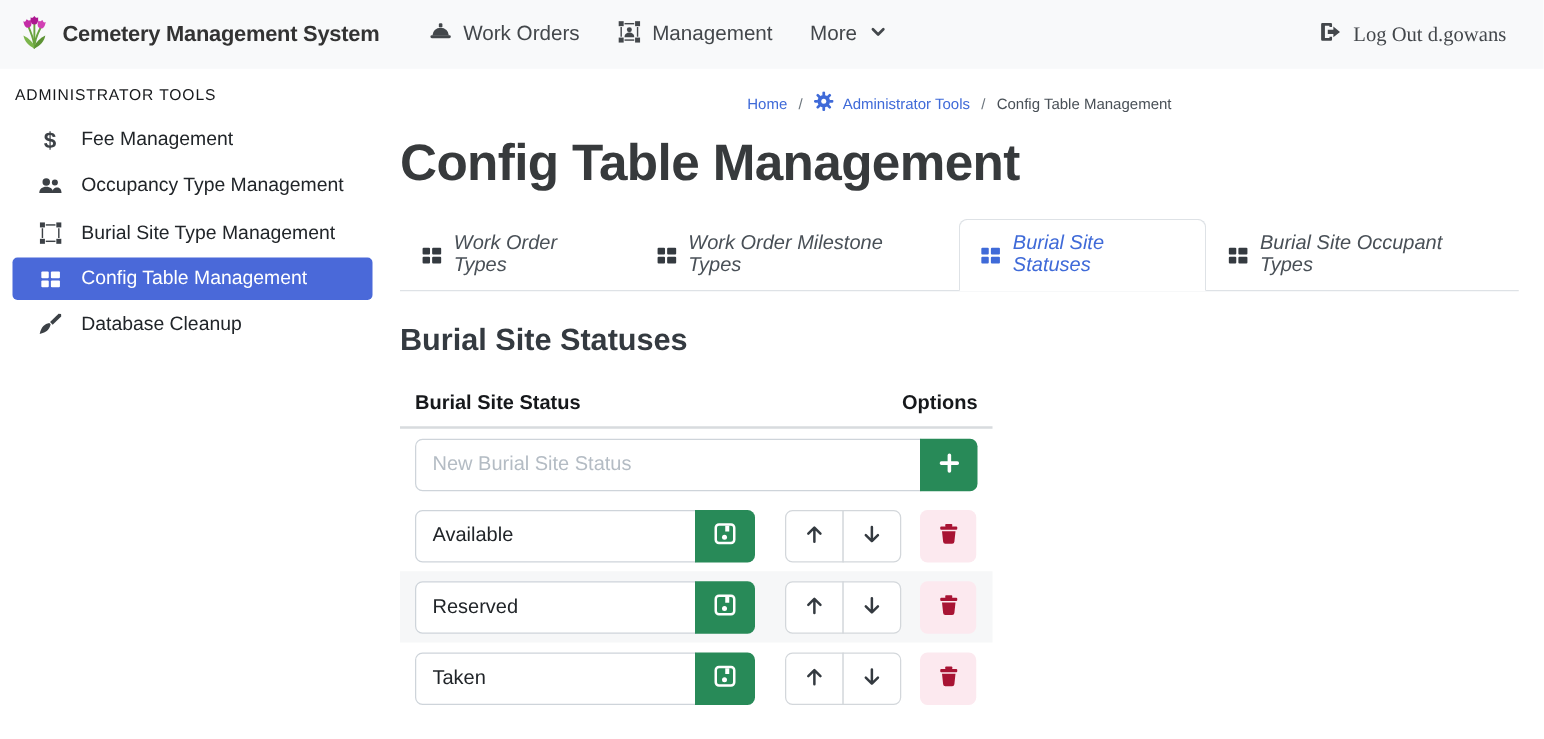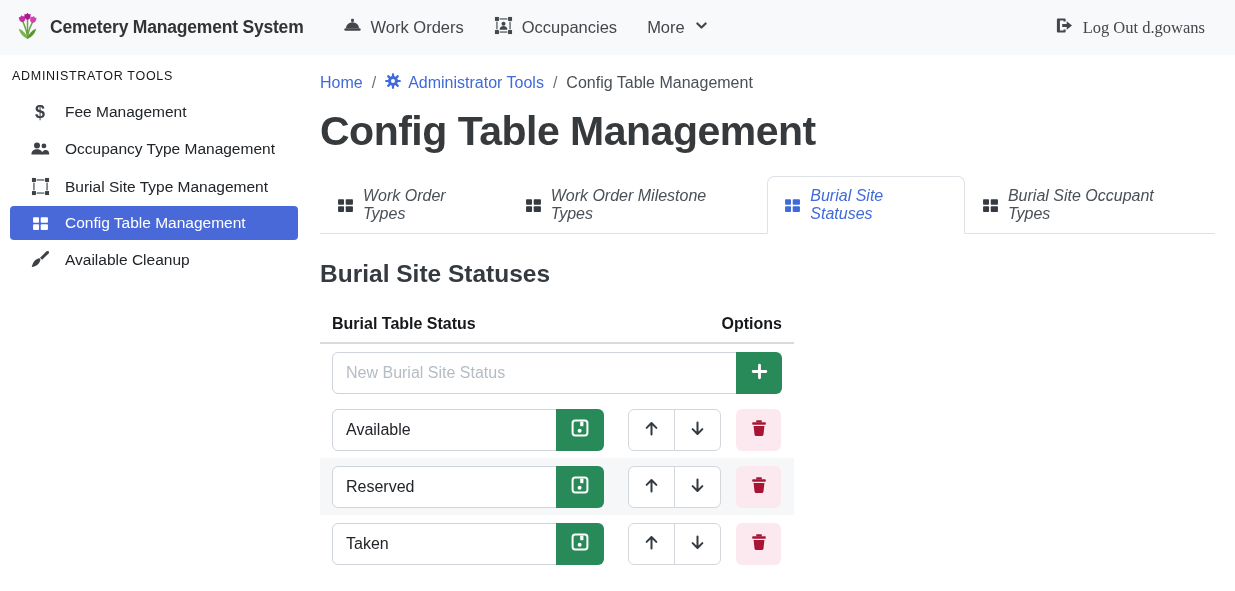--- a/index.html
+++ b/index.html
@@ -37,21 +37,21 @@
     border-radius: 4px; font-size: 15.5px; color: #212529; cursor: pointer;
   }
   .side-item .icn { width: 24px; display: flex; justify-content: center; align-items: center; color: #3c4146; }
   .side-item.active { background: #4a69d9; color: #fff; }
   .side-item.active .icn { color: #fff; }
   .dollar-glyph { font-size: 18px; font-weight: 700; line-height: 1; }
 
   
   .main { flex: 1; padding: 12px 20px 0 10px; min-width: 0; }
 
-  .breadcrumb { display: flex; align-items: center; gap: 9px; font-size: 16px; margin-top: 6px; }
+  .breadcrumb { display: flex; align-items: center; gap: 9px; font-size: 12px; margin-top: 6px; justify-content: center; }
   .crumb-link { color: #3f6ad8; text-decoration: none; display: flex; align-items: center; gap: 7px; cursor: pointer; }
   .crumb-sep { color: #6c757d; }
   .crumb-current { color: #495057; }
 
   .page-title {
     font-size: 41px; font-weight: 600; color: #373a3c;
     letter-spacing: -0.5px; margin: 14px 0 20px; line-height: 1.2;
   }
 
   .tabs { display: flex; border-bottom: 1px solid #dee2e6; font-style: italic; }
@@ -163,21 +163,21 @@
       <span>Work Orders</span>
     </div>
     <div class="nav-link">
       <span>
         <svg viewBox="0 0 20 20" width="19" height="19" fill="currentColor">
           <use href="#ico-corners"></use>
           <circle cx="10" cy="8.2" r="2.1"></circle>
           <path d="M5.9 14.5 c0-2.6 1.9-3.9 4.1-3.9 c2.2 0 4.1 1.3 4.1 3.9 z"></path>
         </svg>
       </span>
-      <span>Occupancies</span>
+      <span>Management</span>
     </div>
     <div class="nav-link">
       <span>More</span>
       <span>
         <svg viewBox="0 0 18 18" width="15" height="15">
           <path d="M4 6.5 l5 5 5 -5" stroke="currentColor" stroke-width="2.6" fill="none" stroke-linecap="round" stroke-linejoin="round"></path>
         </svg>
       </span>
     </div>
   </nav>
@@ -233,21 +233,21 @@
       <span>Config Table Management</span>
     </div>
 
     <div class="side-item">
       <span class="icn">
         <svg viewBox="0 0 20 20" width="19" height="19" fill="currentColor">
           <path d="M18.8 1.2 l-2.1 -0.1 -7.2 7 2.2 2.2 7.2 -7 z"></path>
           <path d="M8.9 8.8 c-2 0.4 -3.6 1.2 -5 2.6 c-1.5 1.5 -2.5 4 -3.1 6.6 c2.6 -0.6 5.1 -1.6 6.6 -3.1 c1.4 -1.4 2.2 -3 2.6 -5 z"></path>
         </svg>
       </span>
-      <span>Available Cleanup</span>
+      <span>Database Cleanup</span>
     </div>
   </aside>
 
   <main class="main">
 
     <nav class="breadcrumb">
       <span class="crumb-link">Home</span>
       <span class="crumb-sep">/</span>
       <span class="crumb-link">
         <span>
@@ -308,21 +308,21 @@
             </svg>
           </span>
         <span>Burial Site Occupant Types</span>
       </div>
     </div>
 
     <h2 class="section-heading">Burial Site Statuses</h2>
 
     <div class="cfg-table">
       <div class="cfg-head">
-        <div class="th">Burial Table Status</div>
+        <div class="th">Burial Site Status</div>
         <div class="th opts">Options</div>
       </div>
 
       <div class="t-row">
         <div class="input-group wide">
           <input class="txt-input" type="text" placeholder="New Burial Site Status" style="">
           <button class="btn btn-green btn-add">
             <span>
               <svg viewBox="0 0 18 18" width="19" height="19">
                   <path d="M9 3 v12 M3 9 h12" stroke="#fff" stroke-width="2.7" stroke-linecap="round"></path>

